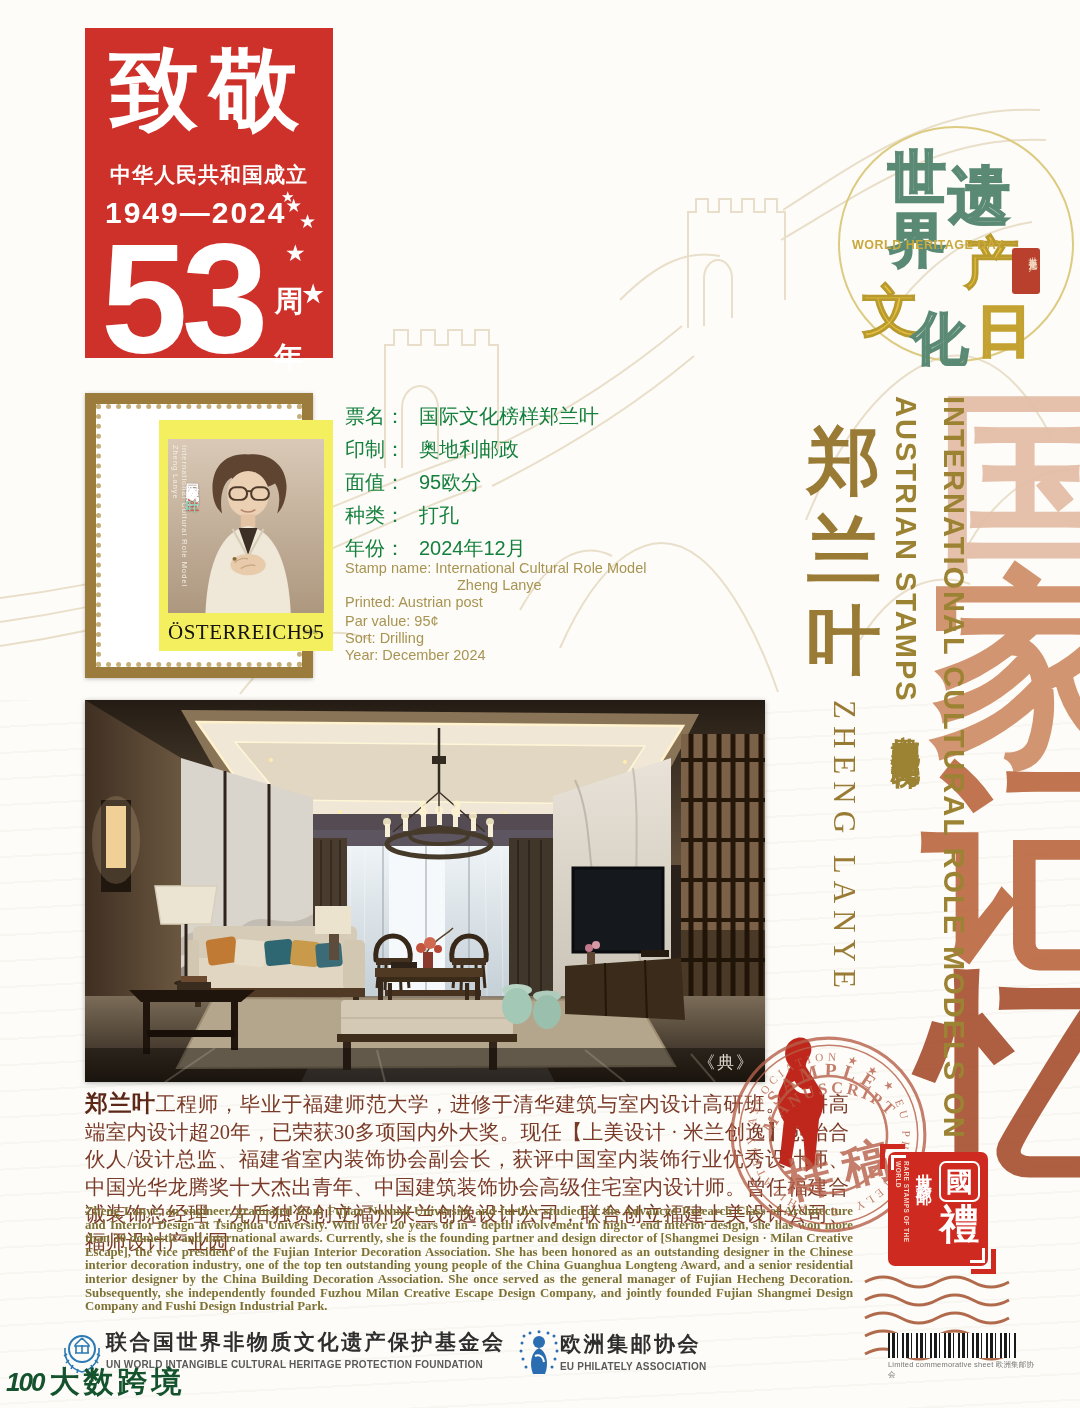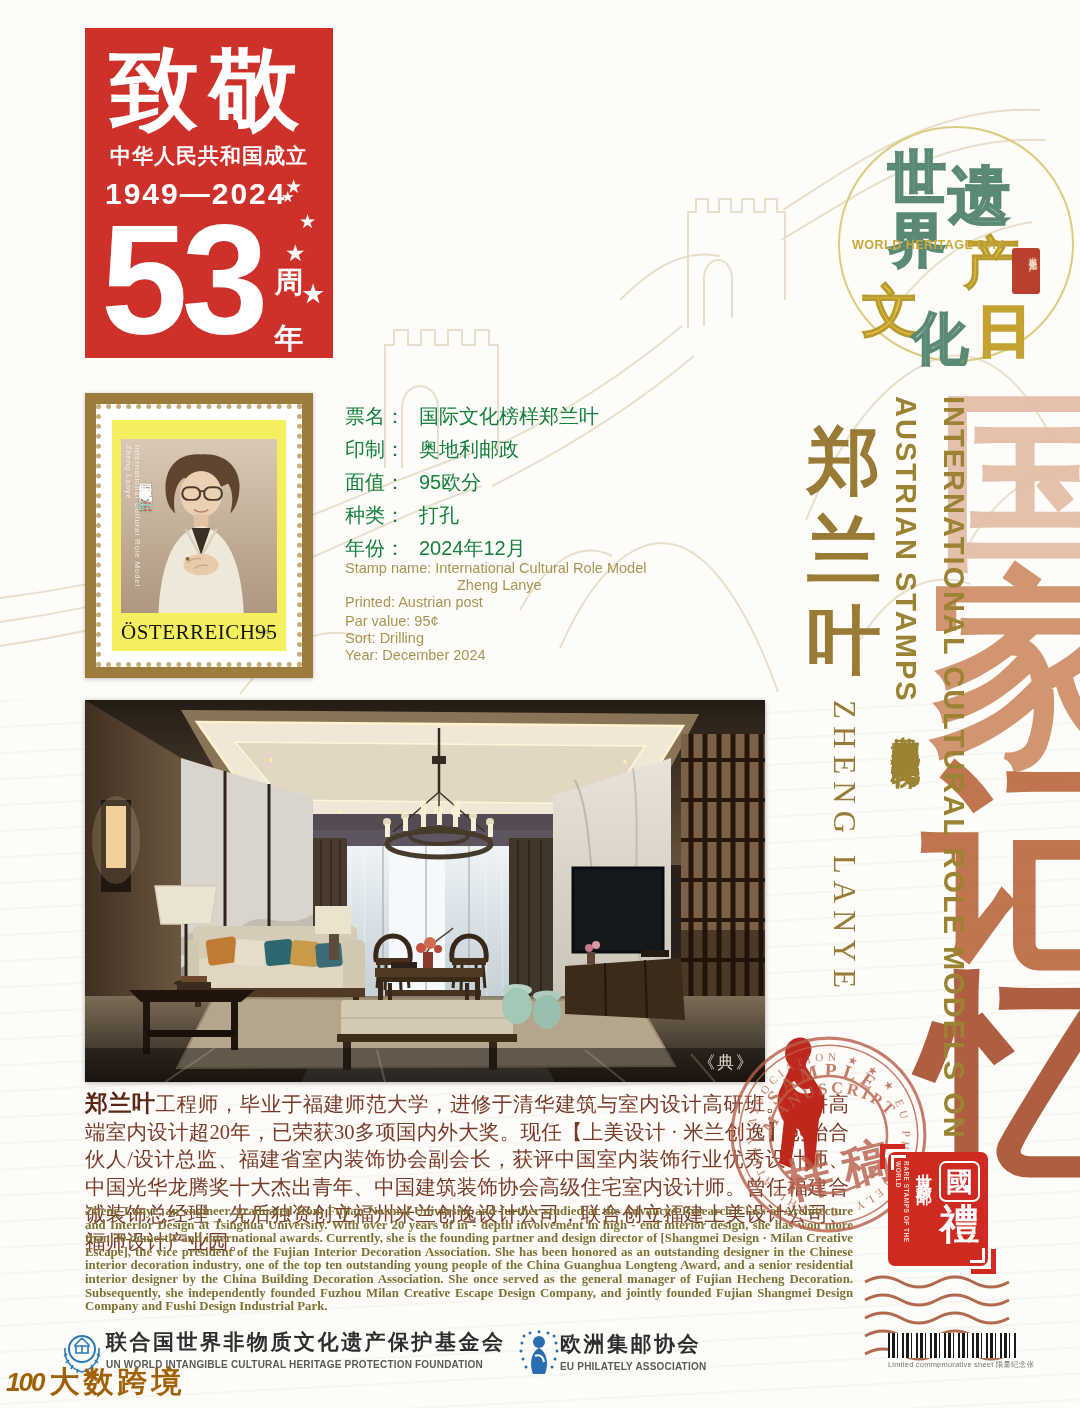--- a/index.html
+++ b/index.html
@@ -8,21 +8,21 @@
   .abs{position:absolute;}
 
   
   #greatwall{left:0;top:0;opacity:.55;}
   #texture{left:0;top:700px;width:1080px;height:708px;
     background:repeating-linear-gradient(177deg,rgba(205,195,180,.10) 0 2px,transparent 2px 26px);}
 
   
   #badge{left:85px;top:28px;width:248px;height:330px;background:#ce312a;color:#fff;overflow:visible;}
   #badge .t{font-size:90px;font-weight:bold;letter-spacing:10px;text-align:center;margin-top:16px;line-height:1;}
-  #badge .s{font-size:21px;font-weight:bold;text-align:center;margin-top:8px;letter-spacing:1px;}
+  #badge .s{font-size:21px;font-weight:bold;text-align:center;margin-top:27px;letter-spacing:1px;}
   #badge .y{font-size:30px;font-weight:bold;padding-left:20px;margin-top:7px;letter-spacing:2px;}
   #badge .y .star{font-size:16px;vertical-align:top;}
   #badge .numrow{display:flex;padding-left:16px;margin-top:-6px;}
   #badge .num{font-size:156px;font-weight:800;line-height:.95;letter-spacing:-6px;font-family:"Liberation Sans",sans-serif;}
   #badge .unit{display:flex;flex-direction:column;font-size:29px;font-weight:bold;margin-left:12px;margin-top:58px;gap:16px;}
   .bstar{position:absolute;color:#fff;}
 
   
   #heritage{left:836px;top:126px;width:246px;height:236px;}
   #heritage .circle{position:absolute;left:2px;top:0;width:232px;height:232px;border:2px solid #ddcb82;border-radius:50%;}
@@ -32,21 +32,21 @@
   .goldo{color:rgba(226,191,62,.30);-webkit-text-stroke:2.2px #c3a231;}
   .h-sub{position:absolute;left:16px;top:112px;font-size:12.5px;font-weight:bold;color:#c9a83c;letter-spacing:.5px;}
   .h-seal{position:absolute;left:176px;top:122px;width:28px;height:46px;background:#b8402c;border-radius:3px;
           color:#f2d9c2;font-size:9px;line-height:12px;writing-mode:vertical-rl;padding:2px 1px;box-sizing:border-box;
           font-family:"Liberation Serif",serif;letter-spacing:1px;}
 
   
   #stamp{left:85px;top:393px;width:228px;height:285px;background:#9b7c3c;padding:11px;box-sizing:border-box;
          box-shadow:0 1px 4px rgba(0,0,0,.25);}
   #stamp-perf{width:100%;height:100%;background:#fff;border:5px dotted #c6ae7a;box-sizing:border-box;padding:11px;}
-  #stamp-yellow{width:100%;height:100%;background:#f4ef5f;box-sizing:border-box;padding:19px 9px 0;display:flex;flex-direction:column;}
+  #stamp-yellow{width:100%;height:100%;background:#f4ef5f;box-sizing:border-box;padding:19px 9px 0;display:flex;flex-direction:column;margin-left:47px;}
   #stamp-photo{flex:1;position:relative;overflow:hidden;background:#c7b49e;}
   .side-en{position:absolute;left:3px;top:6px;writing-mode:vertical-rl;font-size:7.5px;color:#f5f0e6;letter-spacing:1px;opacity:.95;}
   .side-zh{position:absolute;left:15px;top:34px;writing-mode:vertical-rl;font-size:13px;color:#fff;
            letter-spacing:2px;font-weight:bold;text-shadow:0 0 2px rgba(0,0,0,.25);}
   .side-zh .c-red{color:#e05a48;} .side-zh .c-grn{color:#8fd2ba;}
   #country-row{height:38px;display:flex;align-items:center;font-family:"Liberation Serif","DejaVu Serif",serif;color:#151310;}
   #country{font-size:21px;letter-spacing:.5px;flex:1;}
   #denom{font-size:22px;margin-left:-16px;}
 
   
@@ -104,21 +104,21 @@
 
   
   .org{display:flex;align-items:flex-start;}
   #org1{left:58px;top:1328px;} #org2{left:518px;top:1330px;}
   .org-zh{font-size:21px;font-weight:bold;color:#2e2e2e;letter-spacing:2.5px;font-family:"Liberation Serif",serif;}
   .org-en{font-size:10px;color:#5a5a5a;margin-top:3px;letter-spacing:.2px;font-weight:bold;}
   #barcode-wrap{left:888px;top:1333px;width:150px;}
   #barcode{width:128px;height:25px;background:
      repeating-linear-gradient(90deg,#1a1a1a 0 2px,#fff 2px 4px,#1a1a1a 4px 7px,#fff 7px 9px,#1a1a1a 9px 10px,#fff 10px 14px);}
   #barcode-cap{font-size:7.5px;color:#777;margin-top:2px;letter-spacing:.2px;}
-  #watermark{left:6px;top:1362px;display:flex;align-items:center;gap:6px;color:#a16207;font-weight:bold;}
+  #watermark{left:6px;top:1362px;display:flex;align-items:center;gap:6px;color:#14532d;font-weight:bold;}
   #wm-logo{font-size:26px;font-style:italic;letter-spacing:-2px;}
   #wm-text{font-size:30px;letter-spacing:4px;}
 </style>
 </head>
 <body>
 
 <div class="poster">
 
   <svg id="greatwall" class="abs" width="1080" height="700" viewBox="0 0 1080 700">
     <g fill="none" stroke="#d9c7a3" stroke-width="2">
@@ -577,21 +577,21 @@
       </g>
     </svg>
     <div>
       <div class="org-zh">欧洲集邮协会</div>
       <div class="org-en">EU PHILATELY ASSOCIATION</div>
     </div>
   </div>
 
   <div id="barcode-wrap" class="abs">
     <div id="barcode"></div>
-    <div id="barcode-cap">Limited commemorative sheet 限量纪念张</div>
+    <div id="barcode-cap">Limited commemorative sheet 欧洲集邮协会</div>
   </div>
 
   <div id="watermark" class="abs">
     <span id="wm-logo">100</span>
     <span id="wm-text">大数跨境</span>
   </div>
 
 </div>
 
 </body></html>

